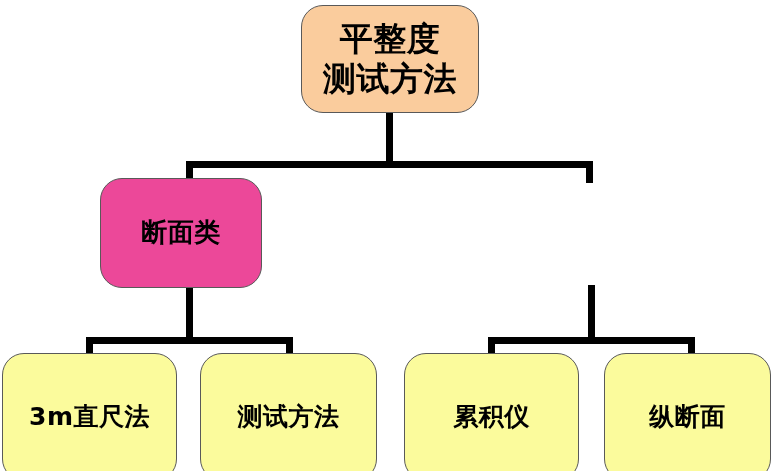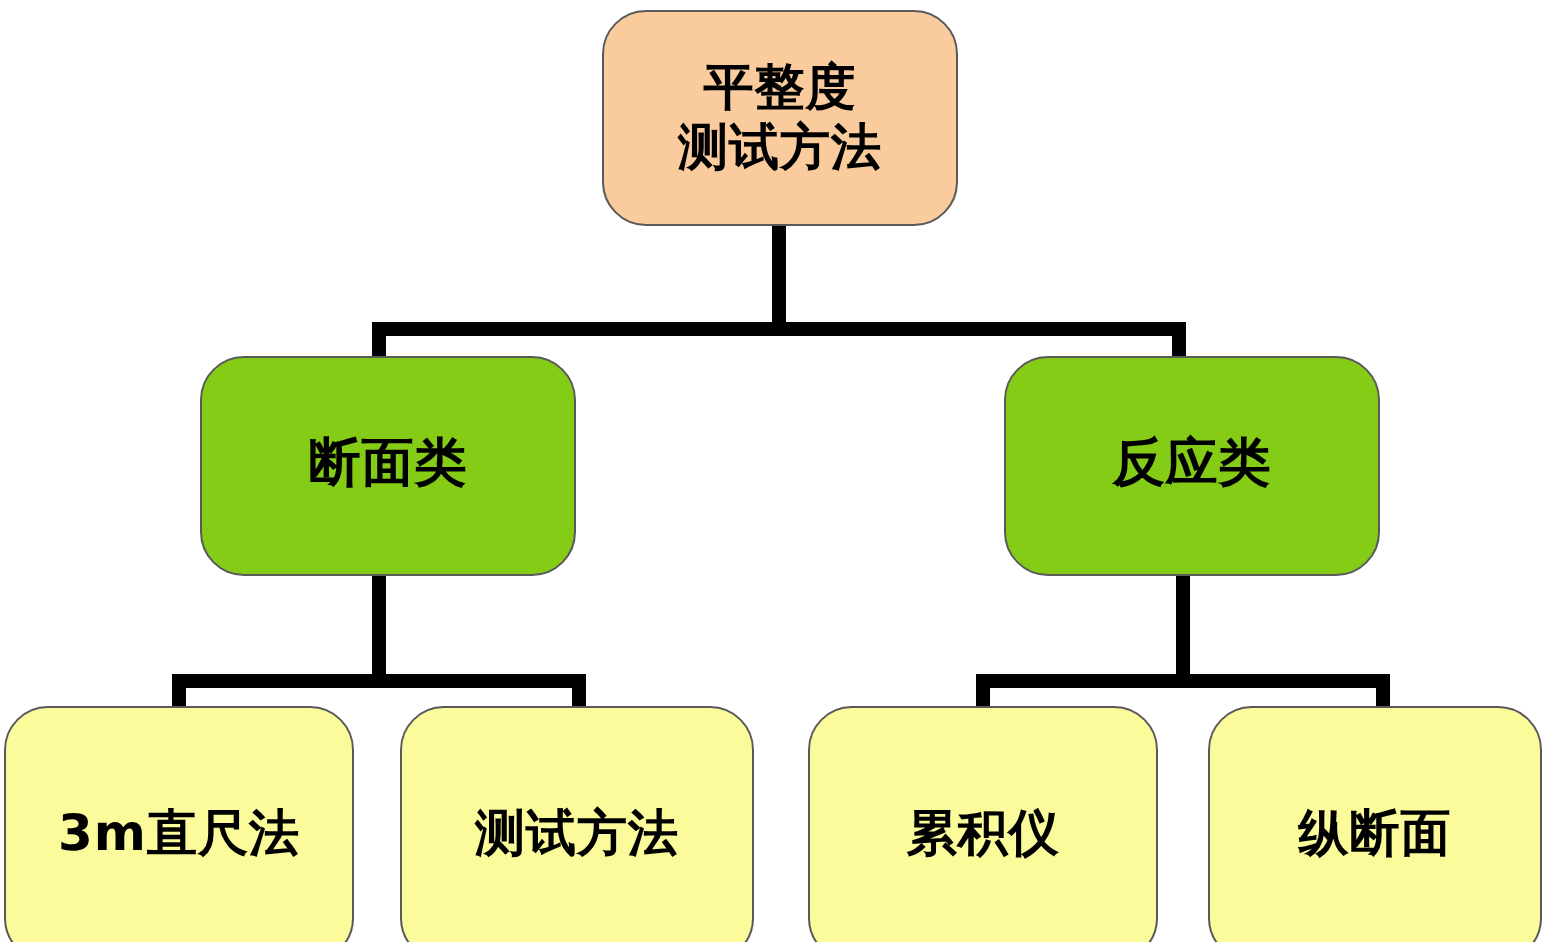--- a/index.html
+++ b/index.html
@@ -36,27 +36,27 @@
   .node .lines span {
     display: block;
     white-space: nowrap;
   }
   .node-root {
     left: 301px;
     top: 5px;
     width: 178px;
     height: 108px;
     background: #facc9d;
-    font-size: 25px;
+    font-size: 33px;
   }
   .node-mid {
     top: 178px;
-    width: 188px;
+    width: 162px;
     height: 110px;
-    background: #84cc16;
+    background: #ec4899;
     font-size: 26px;
     justify-content: center;
   }
   .node-mid.left  { left: 100px; }
   .node-mid.right { left: 502px; }
 
   .node-leaf {
     top: 353px;
     height: 128px;
     background: #fbfb9c;
@@ -122,25 +122,20 @@
       <span>测试方法</span>
     </span>
   </div>
 
   <div class="node node-mid left">
     <span class="lines">
       <span>断面类</span>
     </span>
   </div>
 
-  <div class="node node-mid right">
-    <span class="lines">
-      <span>反应类</span>
-    </span>
-  </div>
 
   <div class="node node-leaf leaf-0">
     <span class="lines">
       <span>3m直尺法</span>
     </span>
   </div>
 
   <div class="node node-leaf leaf-1">
     <span class="lines">
       <span>测试方法</span>

